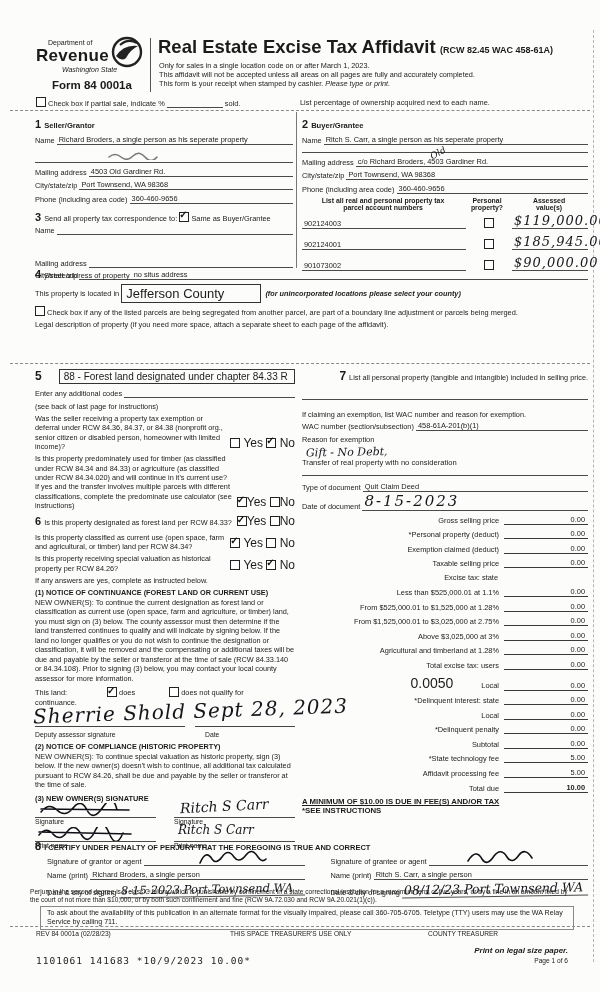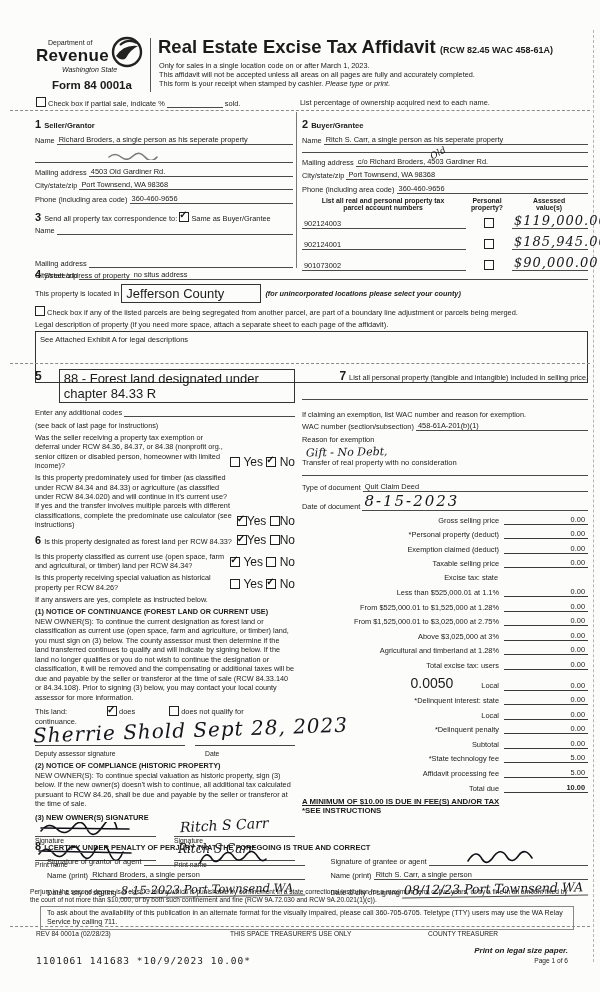--- a/index.html
+++ b/index.html
@@ -136,29 +136,28 @@
 
   <div class="abs" style="left:35px;top:268px;width:553px;">
     <div class="frow"><span class="secnum">4</span><span>Street address of property</span>&nbsp;<span class="fld grow">no situs address</span></div>
     <div style="display:flex;align-items:center;margin-bottom:3px;font-size:7.4px;white-space:nowrap;">
       <span>This property is located in</span>&nbsp;
       <span class="boxed" style="width:130px;">Jefferson County</span>&nbsp;&nbsp;
       <span class="b i" style="font-size:7.3px;">(for unincorporated locations please select your county)</span>
     </div>
     <div style="font-size:7.4px;margin-bottom:3px;"><span class="cb"></span> <span>Check box if any of the listed parcels are being segregated from another parcel, are part of a boundary line adjustment or parcels being merged.</span></div>
     <div style="font-size:7.4px;margin-bottom:2px;">Legal description of property (if you need more space, attach a separate sheet to each page of the affidavit).</div>
-    <div style="border:1px solid #333;height:44px;padding:3px 4px;font-size:7.6px;">See Attached Exhibit A for legal descriptions</div>
   </div>
 
   <div class="abs hdash" style="left:10px;top:363px;width:580px;"></div>
 
   <div class="abs" style="left:35px;top:369px;width:260px;">
     <div style="display:flex;align-items:flex-start;margin-bottom:5px;">
       <span class="secnum" style="font-size:12px;">5</span>
-      <span class="boxed" style="flex:1;margin-left:14px;font-size:13px;">88 - Forest land designated under chapter 84.33 R</span>
+      <span class="boxed" style="flex:1;margin-left:14px;font-size:10px;">88 - Forest land designated under chapter 84.33 R</span>
     </div>
     <div class="frow"><span>Enter any additional codes</span>&nbsp;<span class="fld grow"></span></div>
     <div class="sm" style="margin-bottom:3px;">(see back of last page for instructions)</div>
     <div class="qrow">
       <span class="qt">Was the seller receiving a property tax exemption or deferral under RCW 84.36, 84.37, or 84.38 (nonprofit org., senior citizen or disabled person, homeowner with limited income)?</span>
       <span class="qboxes"><span class="cb"></span> <span>Yes</span> <span class="cb on"></span> <span>No</span></span>
     </div>
     <div class="qrow">
       <span class="qt">Is this property predominately used for timber (as classified under RCW 84.34 and 84.33) or agriculture (as classified under RCW 84.34.020) and will continue in it's current use? If yes and the transfer involves multiple parcels with different classifications, complete the predominate use calculator (see instructions)</span>
       <span class="qboxes"><span class="cb on"></span><span>Yes</span> <span class="cb"></span><span>No</span></span>

